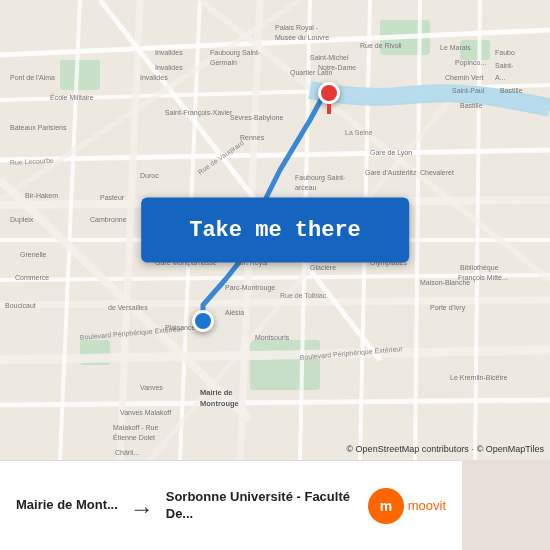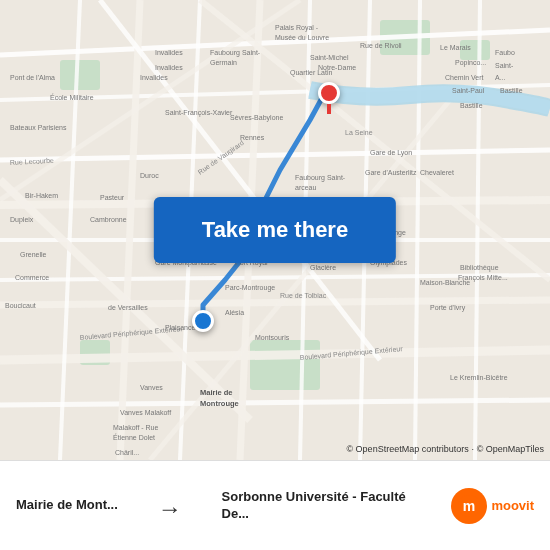--- a/index.html
+++ b/index.html
@@ -37,20 +37,21 @@
       color: white;
       font-size: 22px;
       font-weight: bold;
       padding: 20px 48px;
       border: none;
       border-radius: 6px;
       cursor: pointer;
       white-space: nowrap;
       z-index: 10;
       box-shadow: 0 2px 8px rgba(0,0,0,0.3);
+      font-family: Liberation Mono, monospace;
     }
 
     
     .origin-dot {
       position: absolute;
       width: 22px;
       height: 22px;
       background: #1976d2;
       border: 3px solid white;
       border-radius: 50%;
@@ -101,21 +102,21 @@
       justify-content: flex-end;
       align-items: center;
       padding: 2px 6px;
       font-size: 9px;
       color: #333;
       z-index: 20;
     }
 
     
     #bottom-bar {
-      width: 550px;
+      width: 462px;
       height: 90px;
       background: white;
       display: flex;
       align-items: center;
       justify-content: space-between;
       padding: 0 16px;
       border-top: 1px solid #ddd;
     }
 
     .location-item {
@@ -308,17 +309,17 @@
       <span class="location-label">Sorbonne Université - Faculté De...</span>
     </div>
 
     <div class="moovit-logo">
       <div class="moovit-icon">
         <svg width="22" height="22" viewBox="0 0 22 22">
           <circle cx="11" cy="11" r="11" fill="#ff6600"></circle>
           <text x="11" y="16" text-anchor="middle" fill="white" font-size="14" font-weight="bold" font-family="Arial">m</text>
         </svg>
       </div>
-      <span style="font-size:13px;font-weight:bold;color:#ff6600;">moovit</span>
+      <span style="font-size:13px;font-weight:normal;color:#ff6600;">moovit</span>
     </div>
   </div>
 
 </div>
 
 </body></html>

